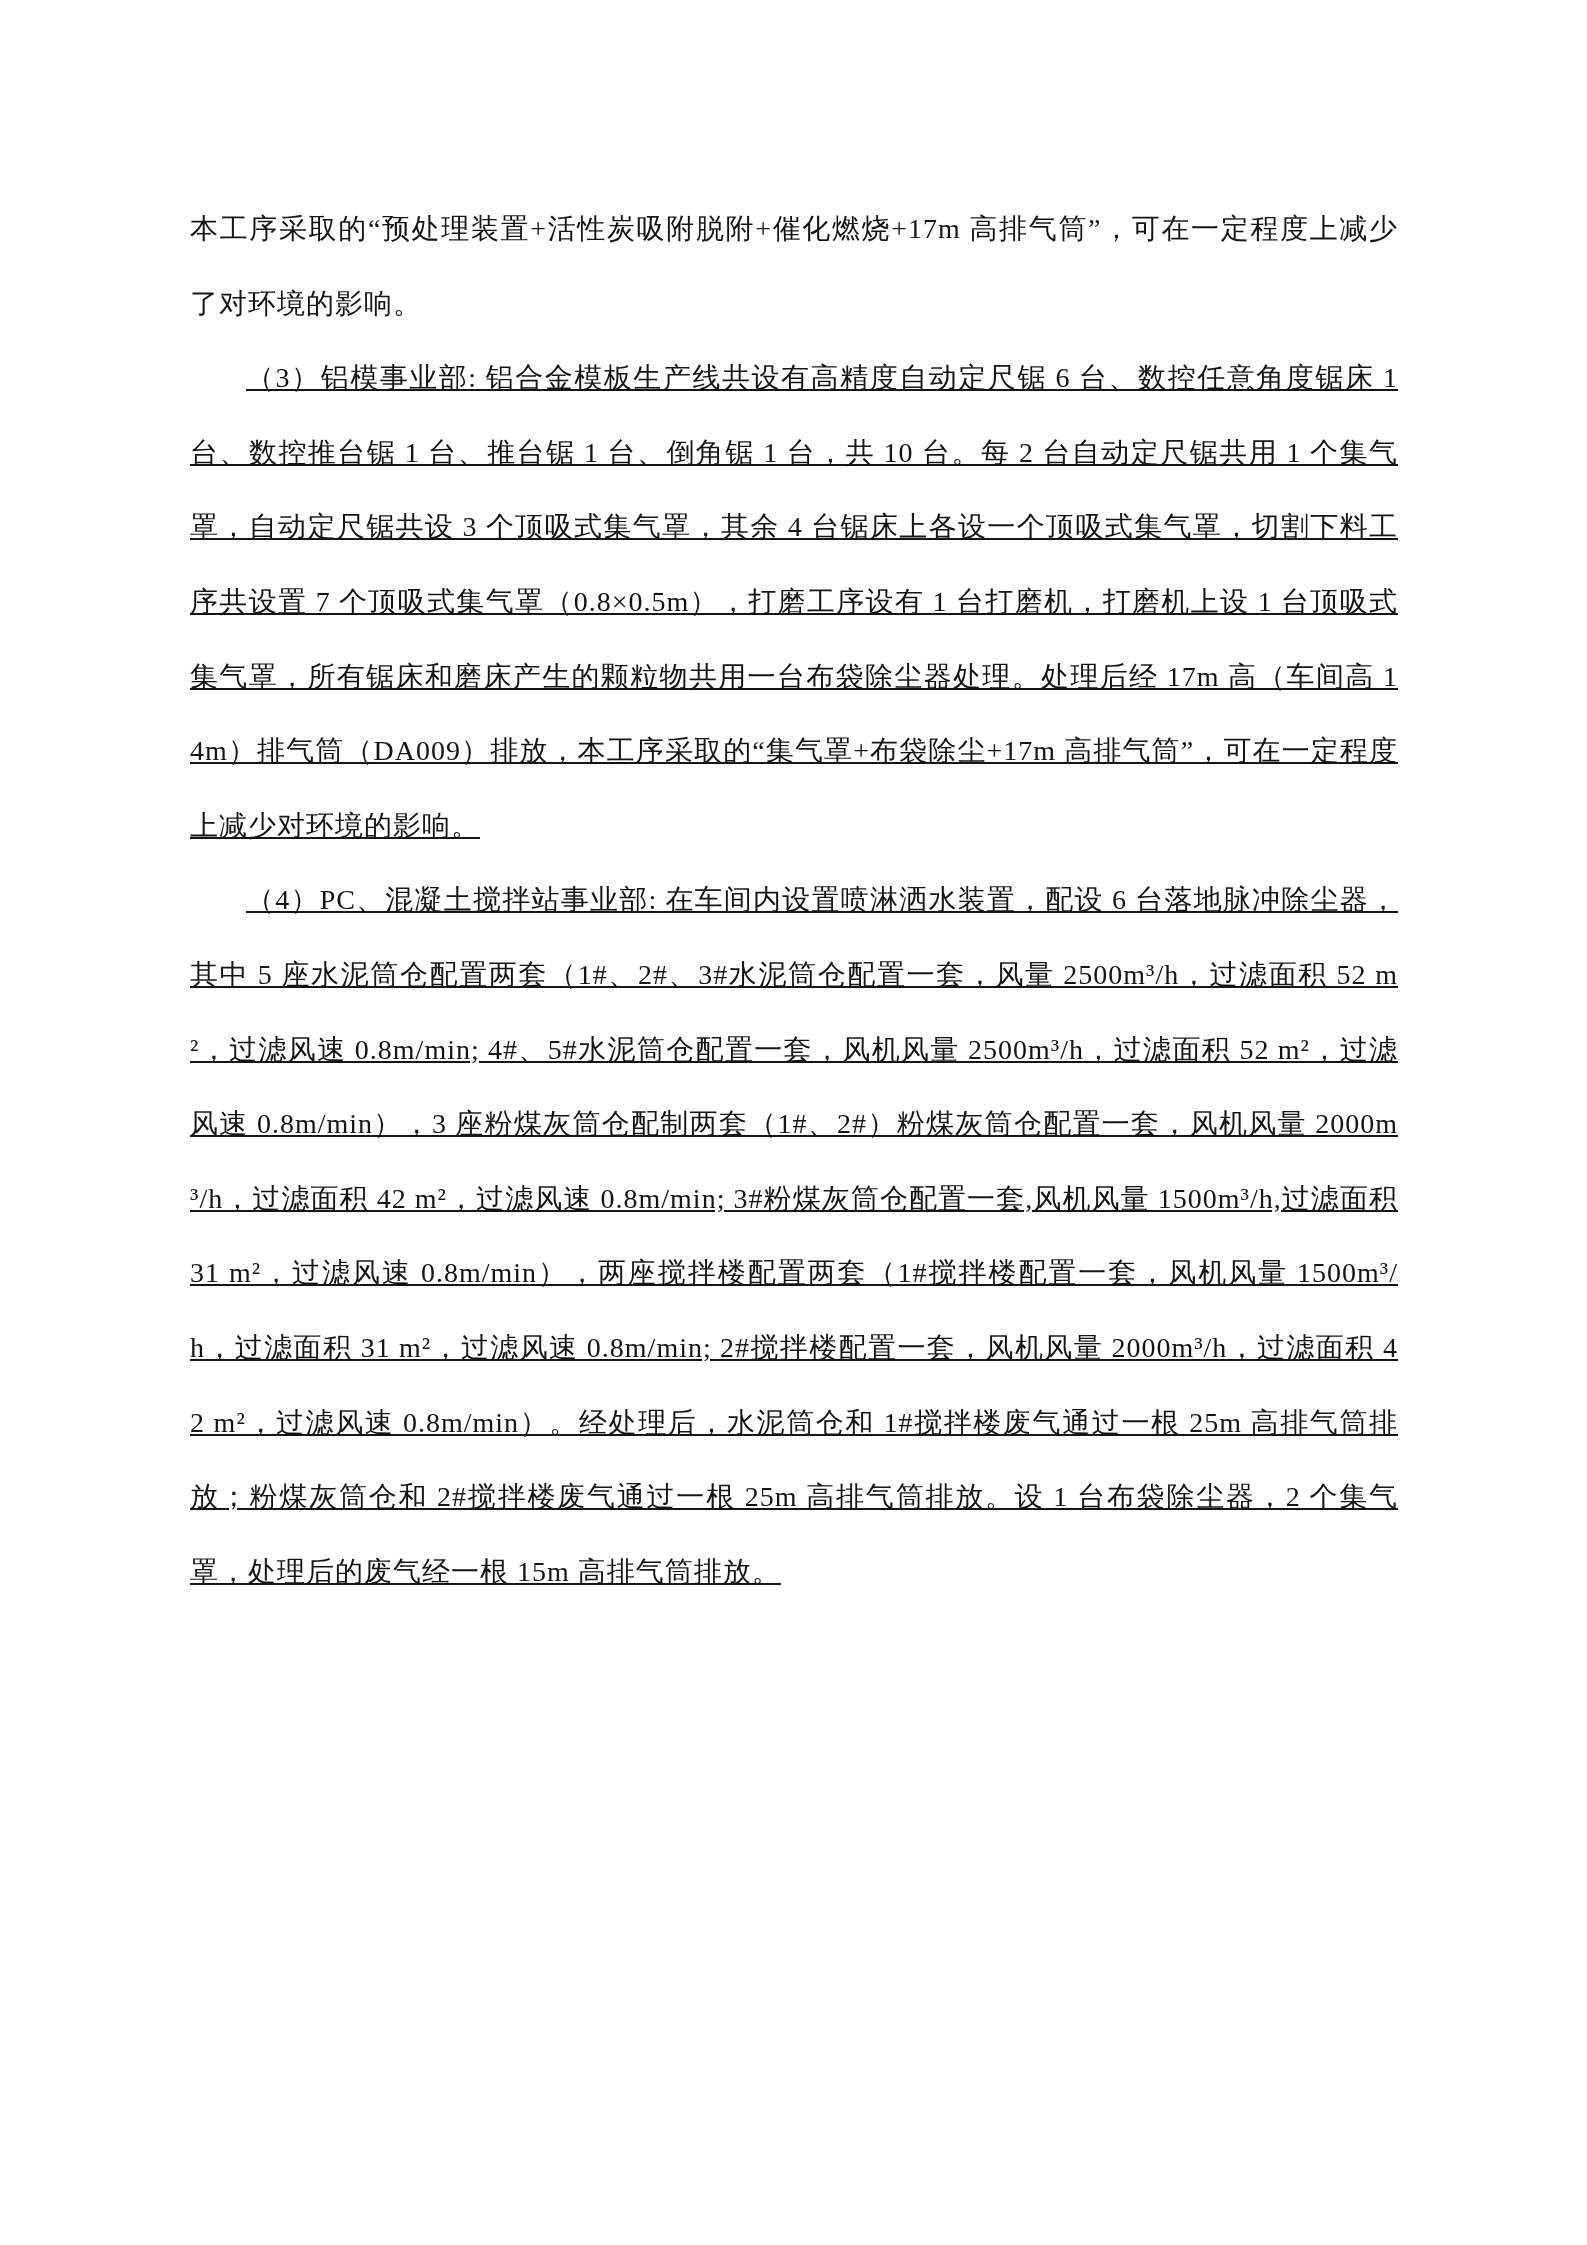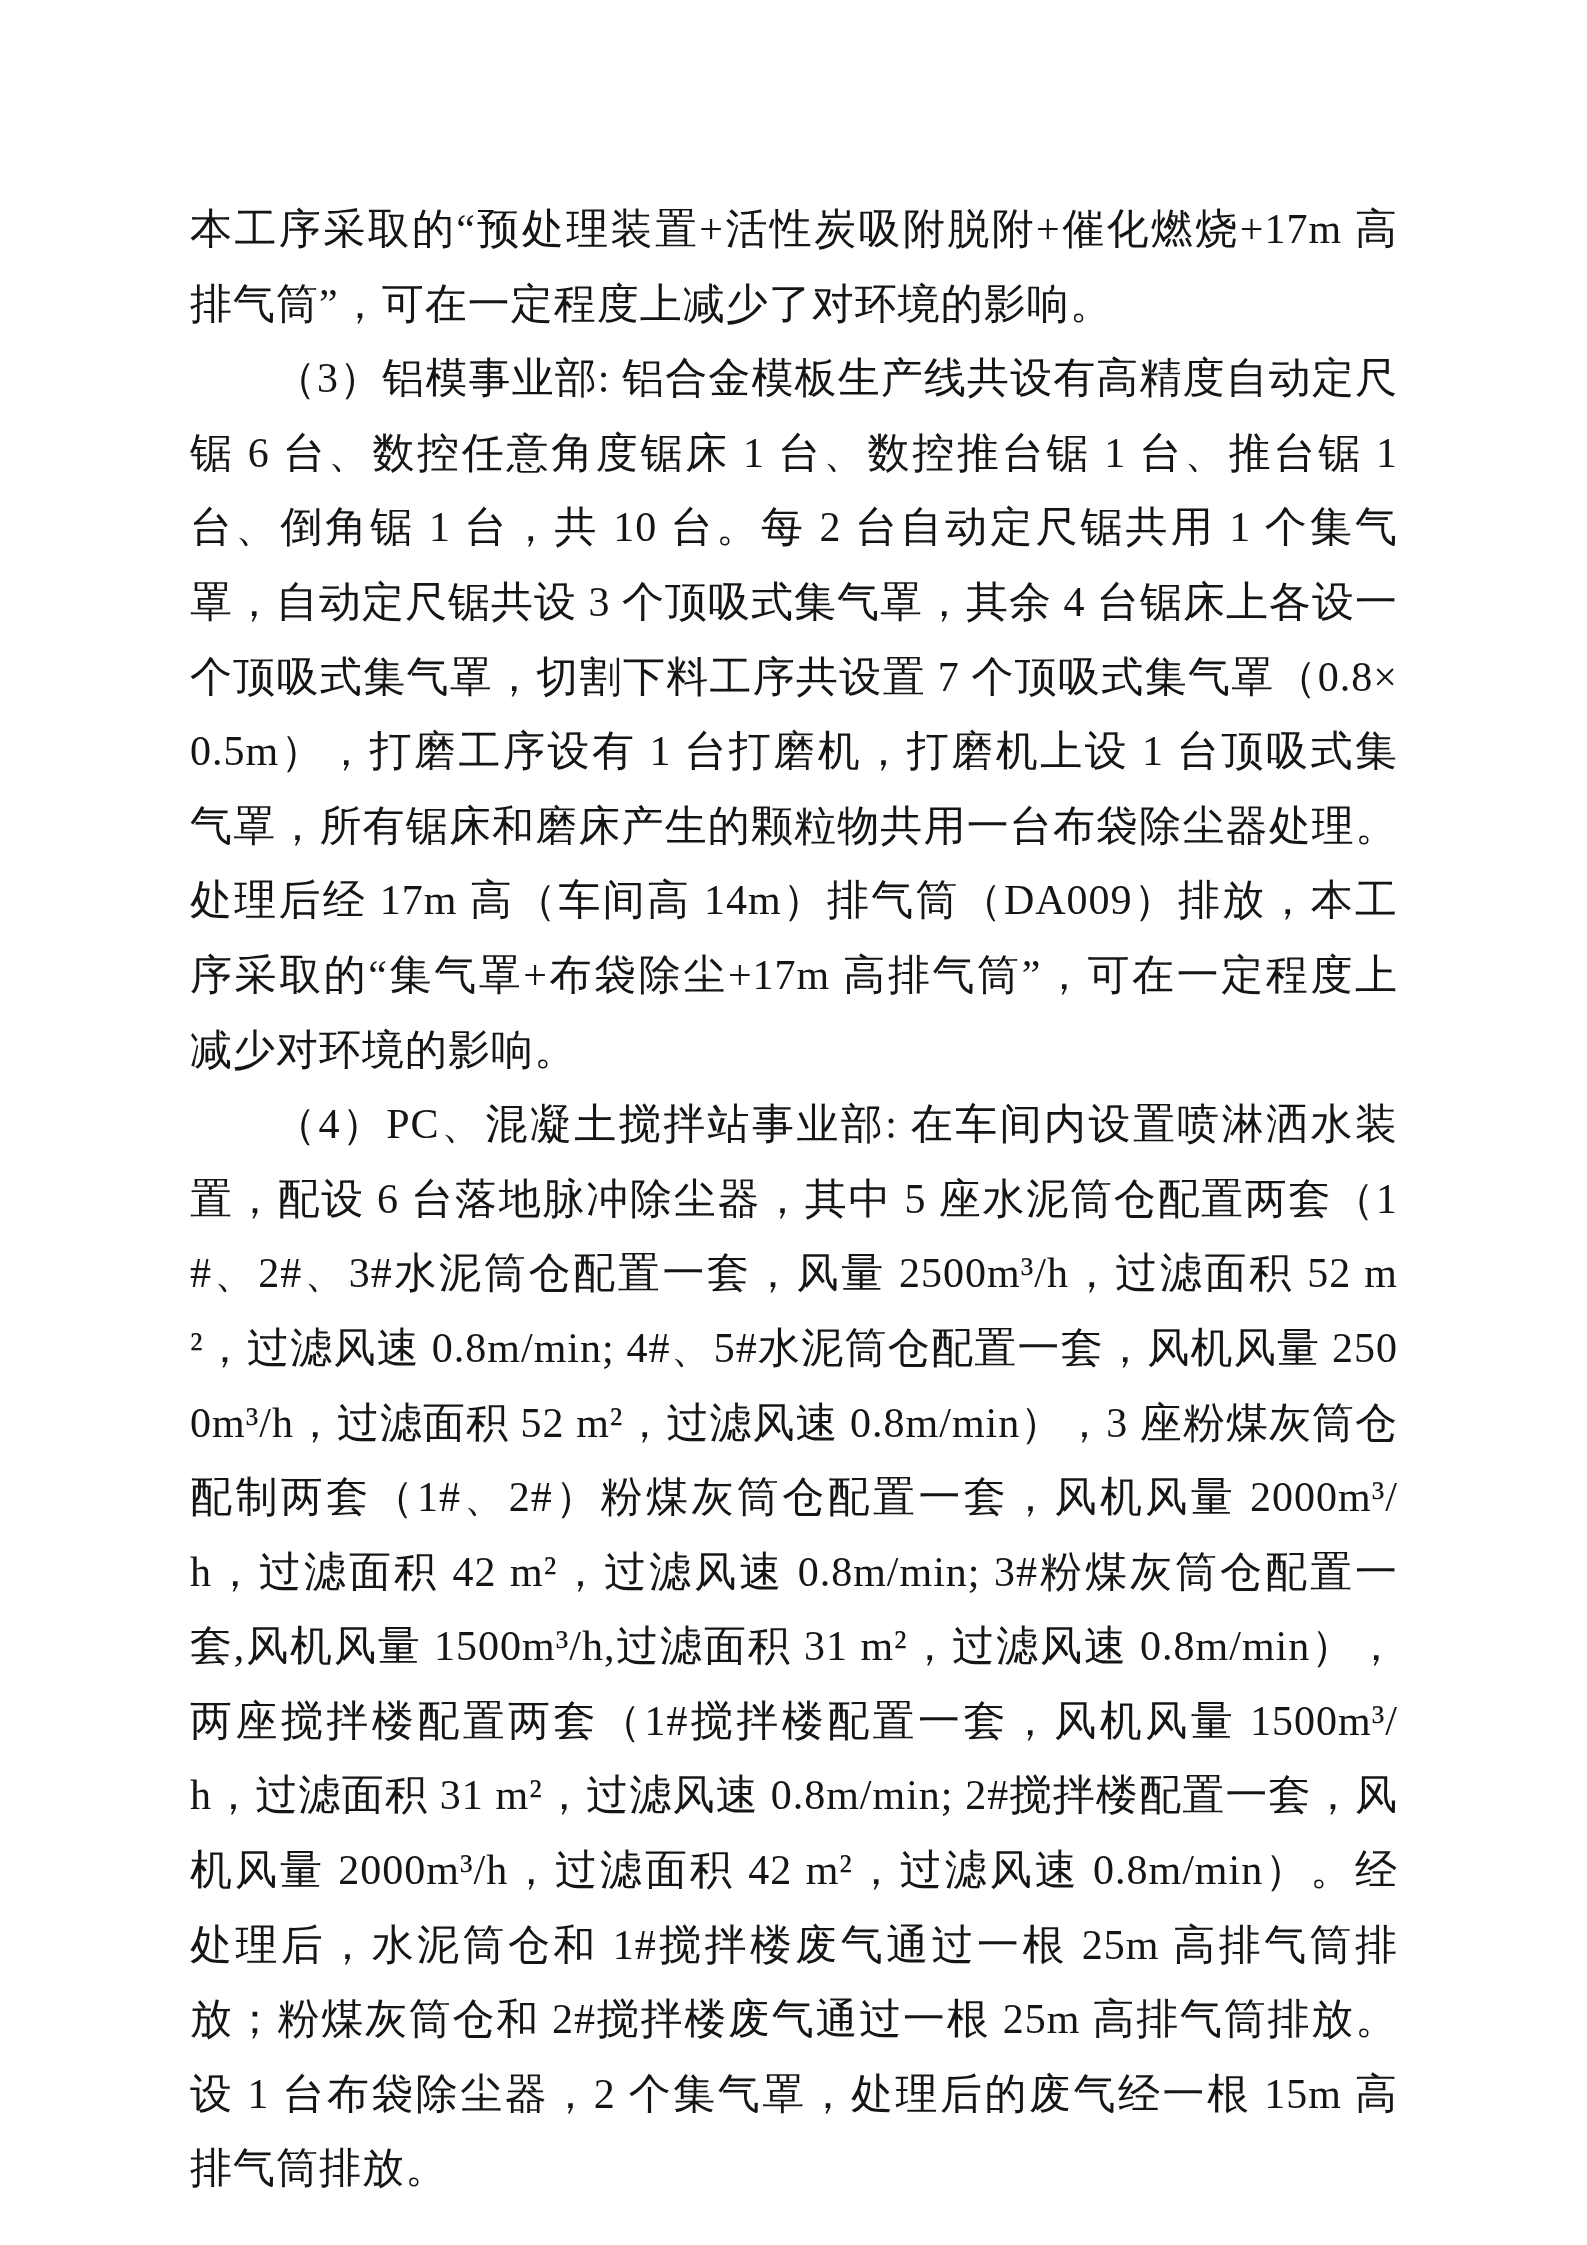--- a/index.html
+++ b/index.html
@@ -13,34 +13,35 @@
     height: 2245px;
     background: #ffffff;
     overflow: hidden;
   }
   .text-block {
     position: absolute;
     left: 190px;
     top: 192px;
     width: 1208px;
     font-family: "Liberation Serif", "DejaVu Serif", serif;
-    font-size: 42px;
+    font-size: 28px;
     line-height: 74.6px;
     letter-spacing: 1px;
     color: #151515;
     text-align: justify;
     text-justify: inter-character;
   }
   .para {
     margin: 0;
     padding: 0;
     word-break: break-all;
   }
   .para.indent {
     text-indent: 2em;
+    text-decoration: underline;
   }
 </style>
 </head>
 <body>
 
 <div class="page">
   <div class="text-block">
     <p class="para">本工序采取的“预处理装置+活性炭吸附脱附+催化燃烧+17m 高排气筒”，可在一定程度上减少了对环境的影响。</p>
     <p class="para indent">（3）铝模事业部: 铝合金模板生产线共设有高精度自动定尺锯 6 台、数控任意角度锯床 1 台、数控推台锯 1 台、推台锯 1 台、倒角锯 1 台，共 10 台。每 2 台自动定尺锯共用 1 个集气罩，自动定尺锯共设 3 个顶吸式集气罩，其余 4 台锯床上各设一个顶吸式集气罩，切割下料工序共设置 7 个顶吸式集气罩（0.8×0.5m），打磨工序设有 1 台打磨机，打磨机上设 1 台顶吸式集气罩，所有锯床和磨床产生的颗粒物共用一台布袋除尘器处理。处理后经 17m 高（车间高 14m）排气筒（DA009）排放，本工序采取的“集气罩+布袋除尘+17m 高排气筒”，可在一定程度上减少对环境的影响。</p>
     <p class="para indent">（4）PC、混凝土搅拌站事业部: 在车间内设置喷淋洒水装置，配设 6 台落地脉冲除尘器，其中 5 座水泥筒仓配置两套（1#、2#、3#水泥筒仓配置一套，风量 2500m³/h，过滤面积 52 m²，过滤风速 0.8m/min; 4#、5#水泥筒仓配置一套，风机风量 2500m³/h，过滤面积 52 m²，过滤风速 0.8m/min），3 座粉煤灰筒仓配制两套（1#、2#）粉煤灰筒仓配置一套，风机风量 2000m³/h，过滤面积 42 m²，过滤风速 0.8m/min; 3#粉煤灰筒仓配置一套,风机风量 1500m³/h,过滤面积 31 m²，过滤风速 0.8m/min），两座搅拌楼配置两套（1#搅拌楼配置一套，风机风量 1500m³/h，过滤面积 31 m²，过滤风速 0.8m/min; 2#搅拌楼配置一套，风机风量 2000m³/h，过滤面积 42 m²，过滤风速 0.8m/min）。经处理后，水泥筒仓和 1#搅拌楼废气通过一根 25m 高排气筒排放；粉煤灰筒仓和 2#搅拌楼废气通过一根 25m 高排气筒排放。设 1 台布袋除尘器，2 个集气罩，处理后的废气经一根 15m 高排气筒排放。</p>

